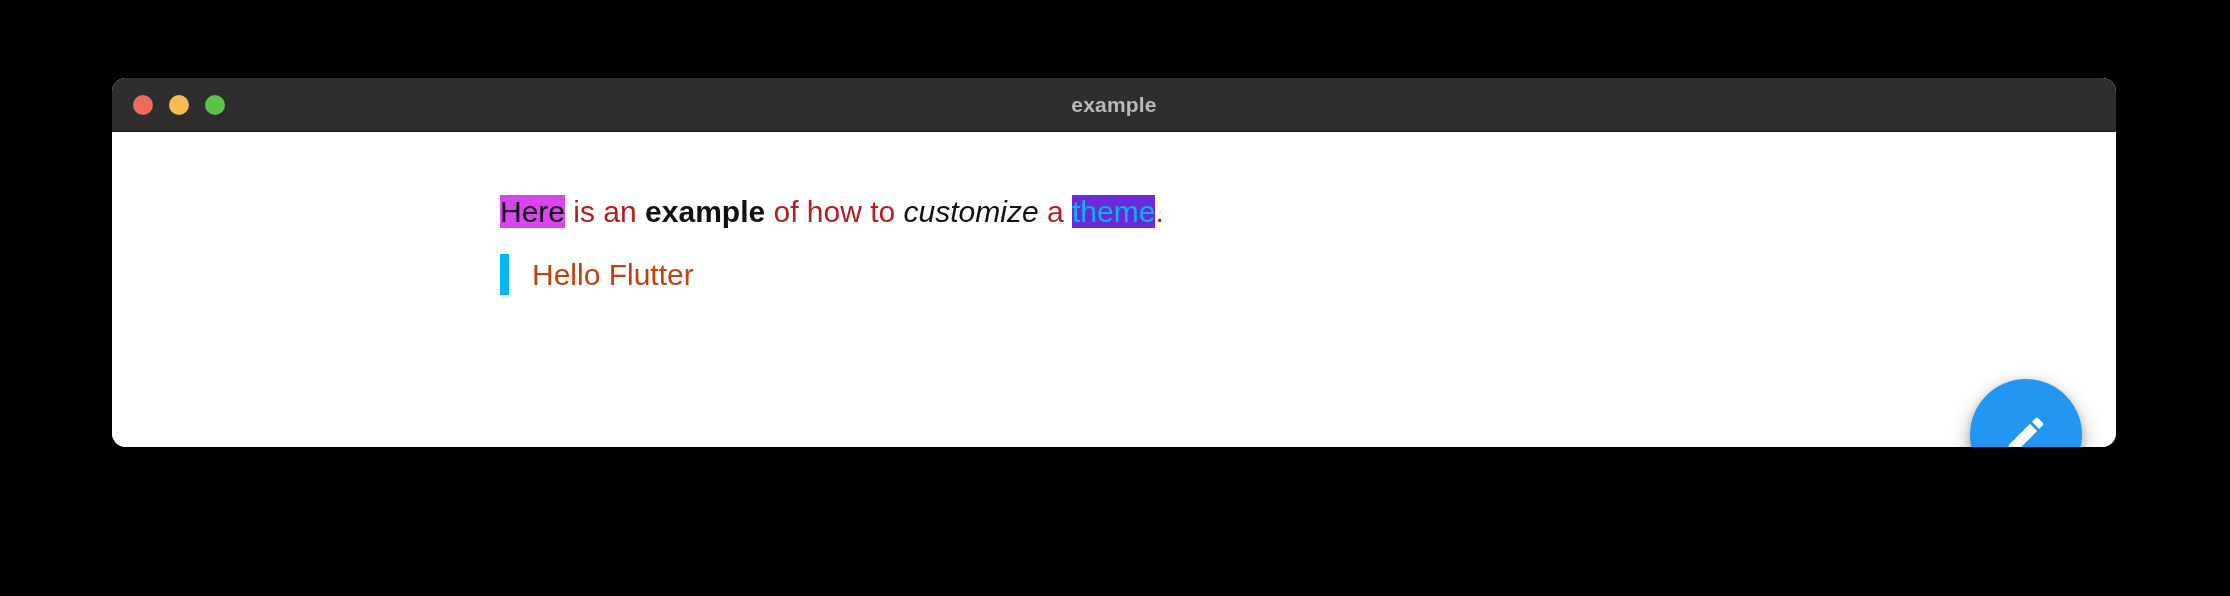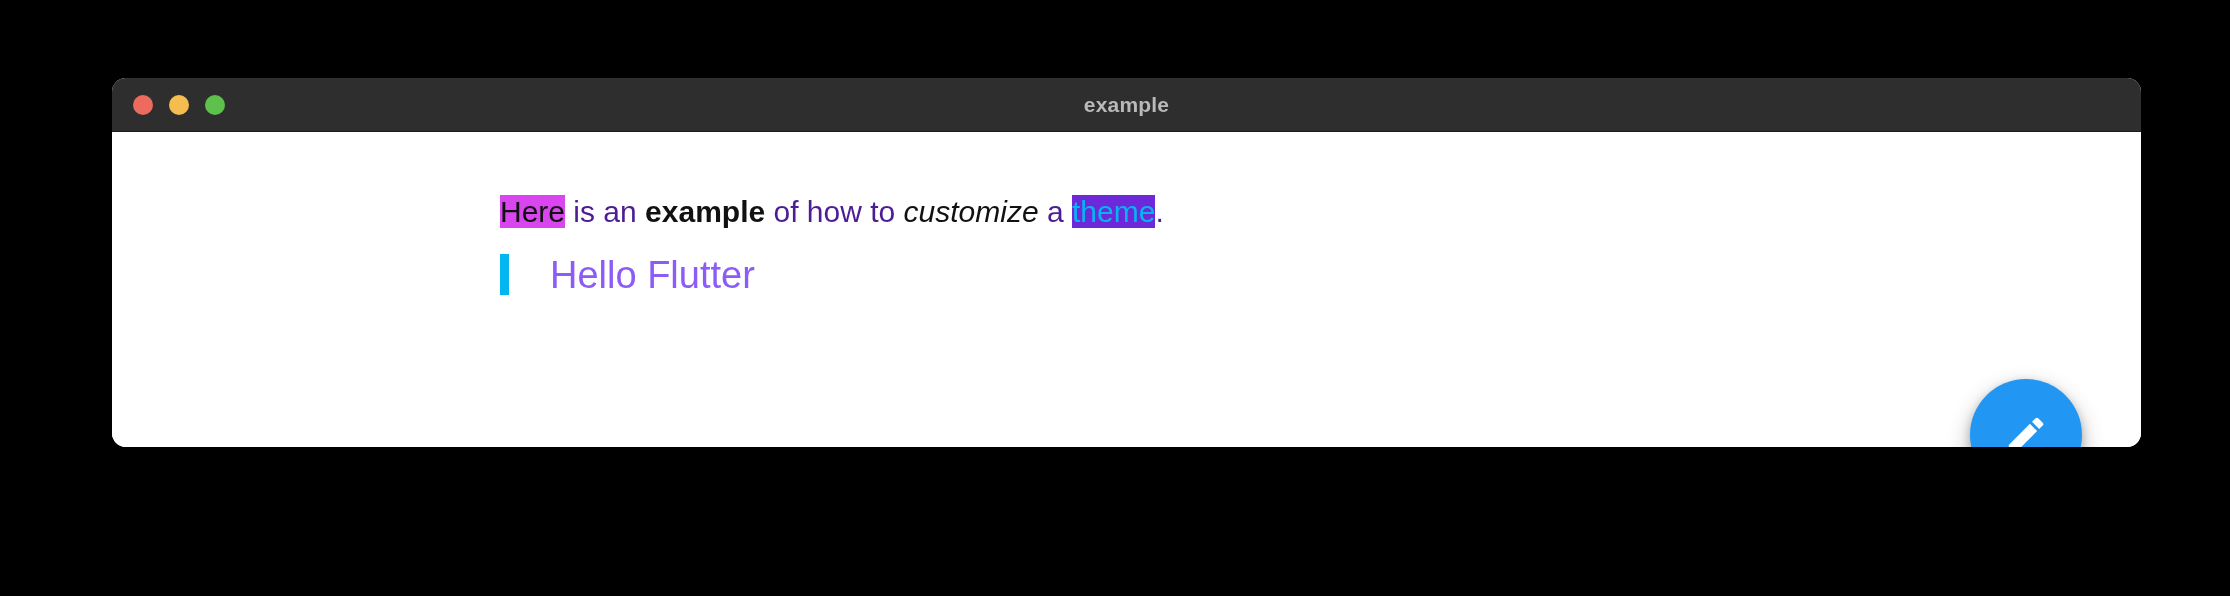--- a/index.html
+++ b/index.html
@@ -20,21 +20,20 @@
   #app-window {
     position: absolute;
     left: 112px;
     top: 78px;
     width: 2004px;
     height: 369px;
     border-radius: 14px;
     background: #ffffff;
     overflow: hidden;
     box-shadow: 0 10px 34px rgba(0,0,0,0.55);
-    padding-left: 25px;
   }
 
   
   #title-bar {
     position: absolute;
     left: 0;
     top: 0;
     width: 100%;
     height: 54px;
     background: #2e2e2e;
@@ -89,21 +88,21 @@
 
   #rich-text-paragraph {
     position: absolute;
     left: 388px;
     top: 61px;
     font-size: 30px;
     line-height: 1.28;
     color: #111111;
     white-space: nowrap;
   }
-  .seg-plain      { color: #4c1d95; }
+  .seg-plain      { color: #b91c1c; }
   .seg-highlight  { background: #d946ef; color: #111111; }
   .seg-bold       { font-weight: bold; color: #111111; }
   .seg-italic-underline {
     font-style: italic;
     text-underline-offset: 4px;
     color: #111111;
   }
   .seg-theme {
     color: #03b6ef;
     background: #6d28d9;
@@ -116,23 +115,23 @@
     display: flex;
     align-items: center;
   }
   #blockquote-bar {
     width: 9px;
     height: 41px;
     background: #03b6ef;
     flex: 0 0 auto;
   }
   #blockquote-text {
-    margin-left: 41px;
-    font-size: 38px;
-    color: #8b5cf6;
+    margin-left: 23px;
+    font-size: 30px;
+    color: #c2410c;
     line-height: 1;
   }
 
   
   #fab {
     position: absolute;
     left: 1858px;
     top: 247px;
     width: 112px;
     height: 112px;

